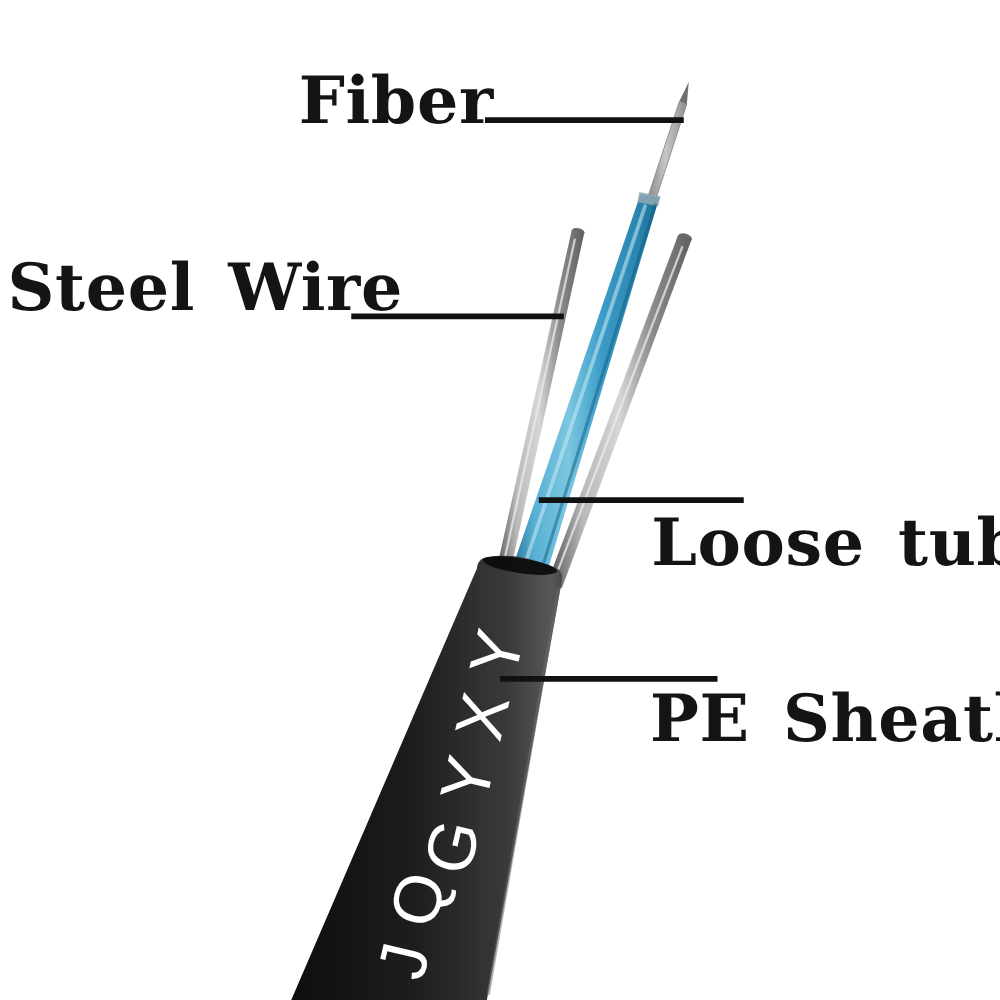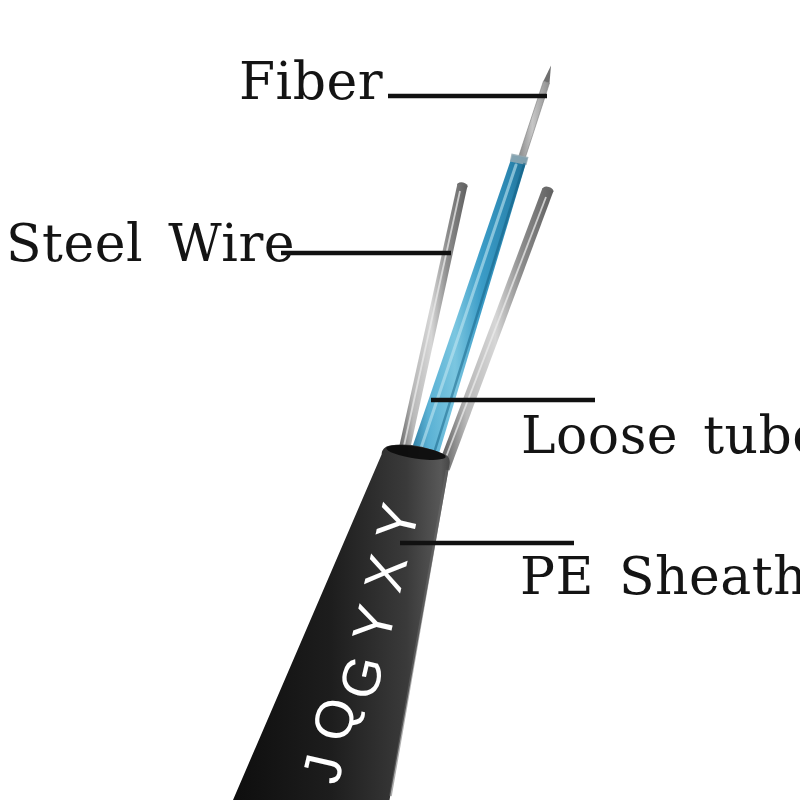--- a/index.html
+++ b/index.html
@@ -1,23 +1,23 @@
 <!DOCTYPE html>
 <html><head>
 <meta charset="utf-8">
 <style>
   html,body{margin:0;padding:0;}
   body{width:800px;height:800px;background:#ffffff;overflow:hidden;
        font-family:"DejaVu Serif","Liberation Serif",serif;}
   .stage{position:relative;width:800px;height:800px;background:#ffffff;}
   .art{position:absolute;left:0;top:0;width:800px;height:800px;}
-  .label{position:absolute;font-weight:normal;font-size:52px;line-height:1;
+  .label{position:absolute;font-weight:bold;font-size:52px;line-height:1;
          color:#141414;letter-spacing:0.5px;word-spacing:8px;white-space:nowrap;}
   .lbl-fiber{left:239px;top:55px;}
-  .lbl-steel{left:6px;top:217px;}
+  .lbl-steel{left:6px;top:205px;}
   .lbl-loose{left:521px;top:409px;}
   .lbl-pe{left:520px;top:550px;}
   .cable-text{font-family:"Liberation Sans","DejaVu Sans",sans-serif;
               fill:#ffffff;letter-spacing:16px;}
 </style>
 </head>
 <body>
 
 <div class="stage">
 

